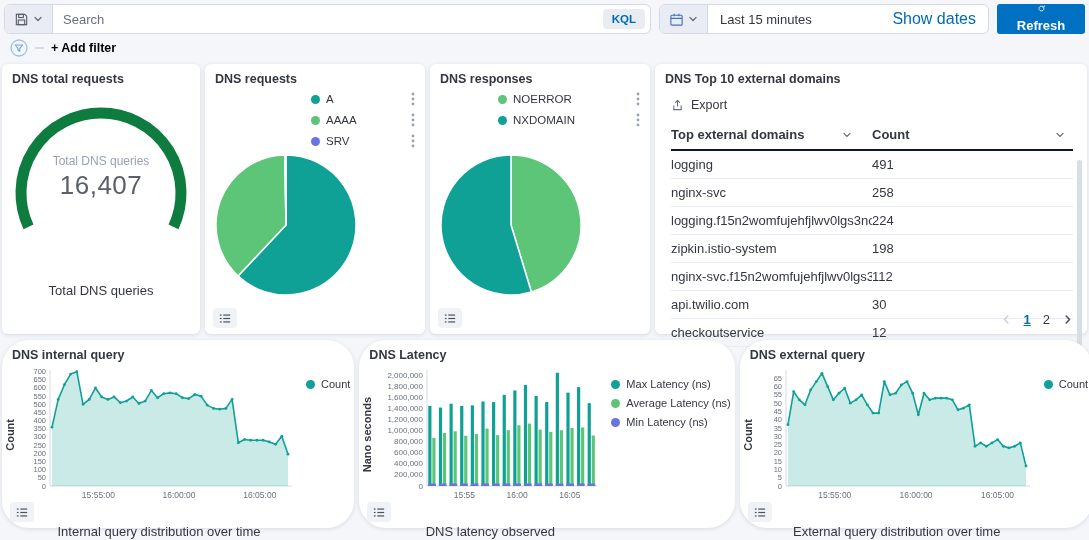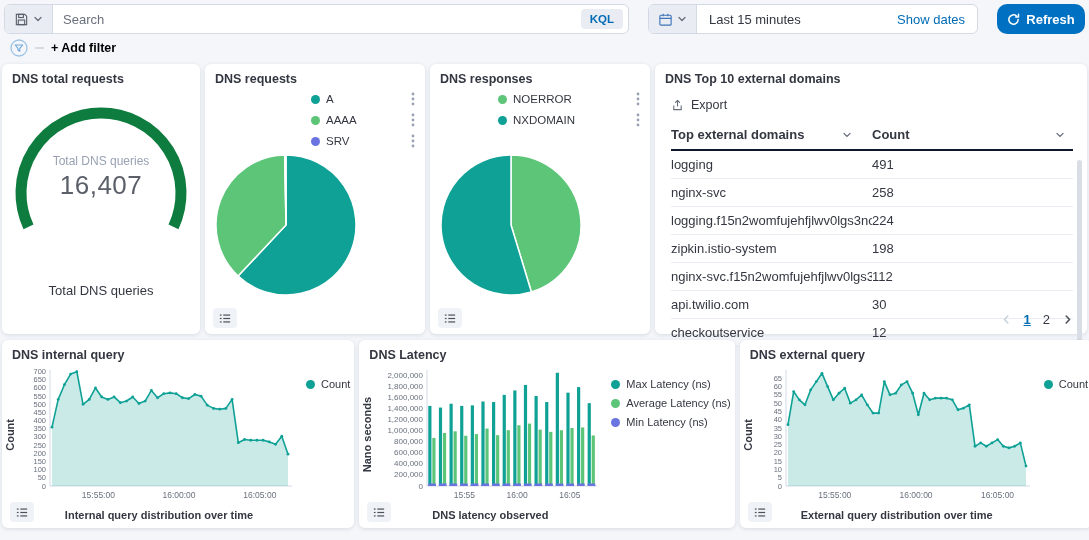--- a/index.html
+++ b/index.html
@@ -6,40 +6,40 @@
   html,body { margin:0; padding:0; }
   body {
     width:1089px; height:540px; overflow:hidden;
     background:#F4F6FA;
     font-family:"Liberation Sans", sans-serif;
     color:#343741;
   }
   .page { position:relative; width:1089px; height:540px; padding:2px; }
 
   
-  .topbar { display:flex; gap:19px; margin:2px 2px 0 2px; height:30px; }
+  .topbar { display:flex; gap:8px; margin:2px 2px 0 2px; height:30px; }
   .search-group { flex:1; display:flex; align-items:stretch; background:#fff;
     border:1px solid #D3DAE6; border-radius:6px; overflow:hidden; }
   .save-seg { width:48px; display:flex; align-items:center; justify-content:center; gap:4px;
     background:#E9EDF3; border-right:1px solid #D3DAE6; cursor:pointer; }
   .search-input { flex:1; border:none; outline:none; padding:0 10px; font-size:13px; color:#343741;
     font-family:"Liberation Sans", sans-serif; background:transparent; }
   .search-input::placeholder { color:#69707D; }
   .kql-chip { align-self:center; margin-right:5px; padding:4px 9px; border-radius:4px;
     background:#E9EDF3; font-size:11.5px; font-weight:700; color:#006BB4; cursor:pointer; }
   .date-group { width:330px; display:flex; align-items:stretch; background:#fff;
     border:1px solid #D3DAE6; border-radius:6px; overflow:hidden; }
   .cal-seg { width:48px; display:flex; align-items:center; justify-content:center; gap:4px;
     background:#E9EDF3; border-right:1px solid #D3DAE6; cursor:pointer; }
   .time-range { flex:1; display:flex; align-items:center; padding:0 12px; font-size:13px; color:#343741; cursor:pointer; }
-  .show-dates { display:flex; align-items:center; padding:0 12px; font-size:13px; color:#006BB4;
+  .show-dates { display:flex; align-items:center; padding:0 12px; font-size:16px; color:#006BB4;
     font-weight:500; cursor:pointer; text-decoration:none;text-align:center; }
-  .refresh-btn { width:88px; background:#0071C2; color:#fff; border:none; border-radius:10px;
+  .refresh-btn { width:88px; background:#0071C2; color:#fff; border:none; border-radius:3px;
     font-weight:700; font-size:13px; display:flex; align-items:center; justify-content:center; gap:6px;
-    cursor:pointer; font-family:"Liberation Sans", sans-serif; }
+    cursor:pointer; font-family:"Liberation Sans", sans-serif;flex-direction:column; }
 
   
   .filter-row { display:flex; align-items:center; gap:7px; padding:8px 4px 6px 8px; height:26px; }
   .filter-dash { width:9px; height:2px; background:#D3DAE6; border-radius:1px; }
   .add-filter { font-size:12.5px; font-weight:600; color:#000000; cursor:pointer; text-decoration:none; }
 
   
   .row1 { display:flex; gap:5px; margin-top:4px; height:270px; }
   .row2 { display:flex; gap:5px; margin-top:6px; height:188px; }
   .panel { position:relative; background:#fff; border-radius:6px;
@@ -76,27 +76,27 @@
   .trow { display:flex; border-bottom:1px solid #E9EDF3; }
   .td { font-size:13px; color:#343741; padding:6px 6px 6px 0; white-space:nowrap; overflow:hidden; }
   .scroll-thumb { position:absolute; right:5px; top:96px; width:5px; height:186px;
     background:#D9DEE6; border-radius:3px; cursor:pointer; }
   .pagination { position:absolute; right:14px; bottom:7px; display:flex; align-items:center; gap:12px; font-size:13px; }
   .page-chev { display:flex; align-items:center; cursor:pointer; }
   .page-num { color:#343741; cursor:pointer; text-decoration:none; }
   .page-num.active { color:#006BB4; font-weight:700; text-decoration:underline; }
 
   
-  .p-chart { flex:1; }
+  .p-chart { flex:1;border-radius:27px; }
   .chart-body { display:flex; margin-top:2px; }
   .ytitle { width:16px; display:flex; align-items:center; justify-content:center; }
   .ytitle span { writing-mode:vertical-rl; transform:rotate(180deg); font-size:11px; font-weight:700; color:#343741; white-space:nowrap; }
   .chart-legend { display:flex; flex-direction:column; gap:7px; padding:14px 4px 0 6px; }
   .chart-legend .legend-row { font-size:11px; white-space:nowrap; }
-  .xtitle { text-align:center; font-size:11px; font-weight:700; color:#343741; margin-top:3px; }
+  .xtitle { text-align:center; font-size:13px; font-weight:400; color:#343741; margin-top:18px; }
   .list-btn { position:absolute; left:8px; bottom:6px; width:24px; height:20px; border:none;
     background:#EFF2F7; border-radius:4px; display:flex; align-items:center; justify-content:center; cursor:pointer; }
 </style>
 </head>
 <body>
 
 <div class="page">
 
   <div class="topbar">
     <div class="search-group">

